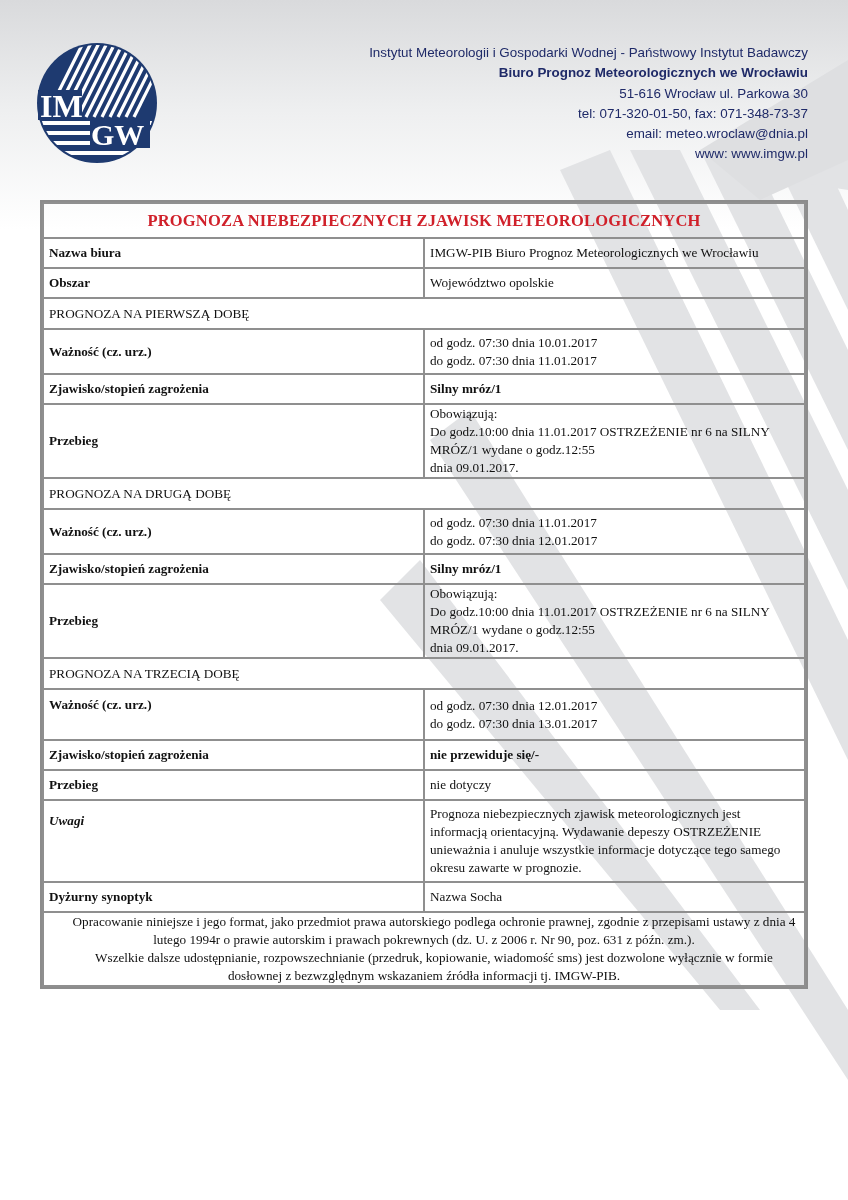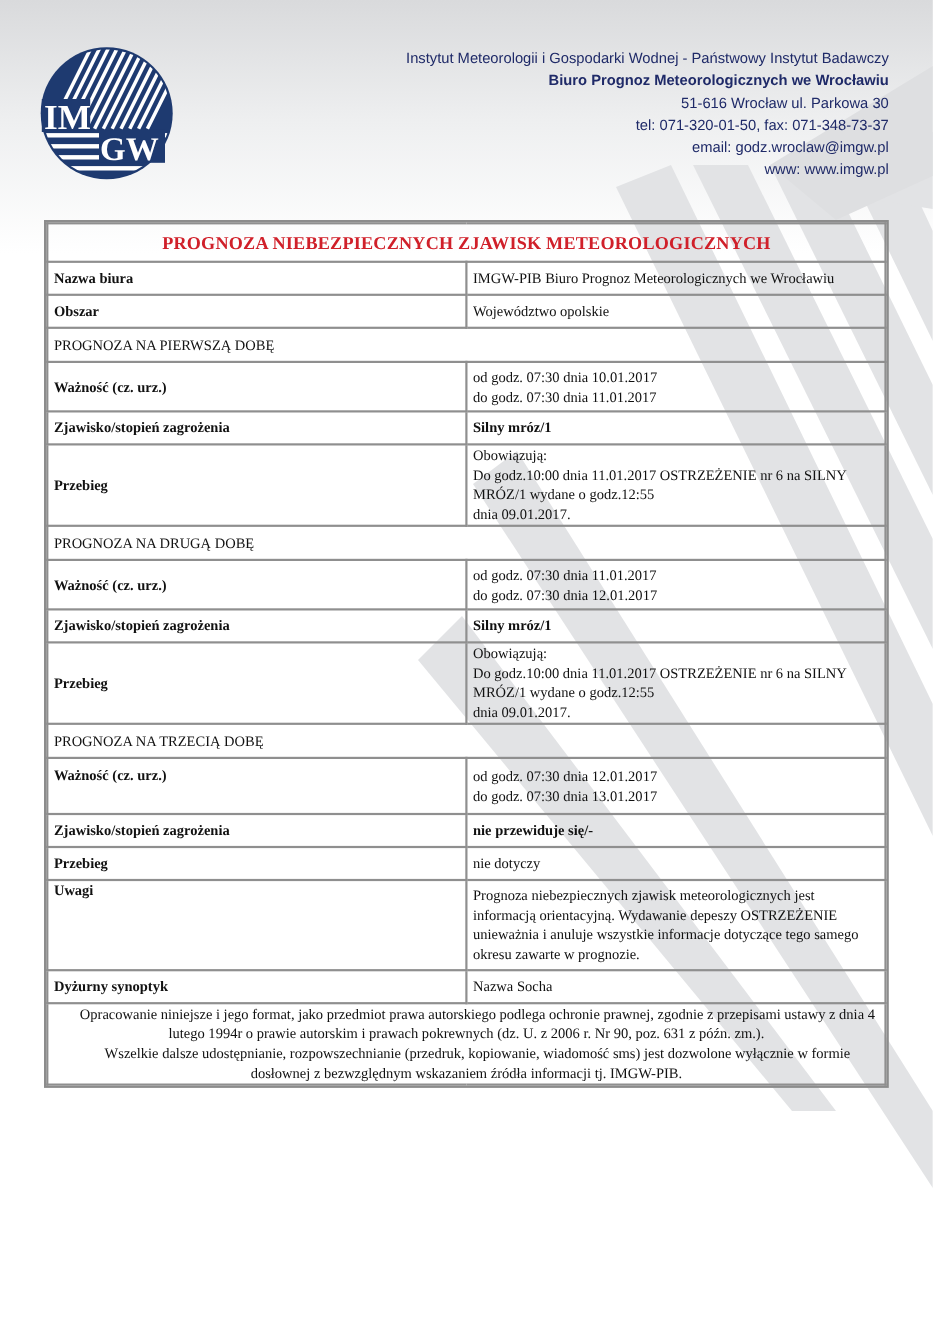--- a/index.html
+++ b/index.html
@@ -89,21 +89,21 @@
     <rect x="54" y="76" width="60" height="30" fill="#1e3a70"></rect>
     <text x="55" y="103" font-family="Liberation Serif, serif" font-weight="bold" font-size="30" fill="#ffffff">GW</text>
   </svg>
 </div>
 
 <div class="header">
   <div>Instytut Meteorologii i Gospodarki Wodnej - Państwowy Instytut Badawczy</div>
   <div class="bold">Biuro Prognoz Meteorologicznych we Wrocławiu</div>
   <div>51-616 Wrocław ul. Parkowa 30</div>
   <div>tel: 071-320-01-50, fax: 071-348-73-37</div>
-  <div>email: godz.wroclaw@imgw.pl</div>
+  <div>email: meteo.wroclaw@dnia.pl</div>
   <div>www: www.imgw.pl</div>
 </div>
 
 <div class="doc">
   <table class="doc-table">
     <tbody>
         <tr class="title">
       <td colspan="2">PROGNOZA NIEBEZPIECZNYCH ZJAWISK METEOROLOGICZNYCH</td>
     </tr>
     <tr class="row-1">
@@ -174,21 +174,21 @@
     <tr class="row-1">
       <td class="label">Zjawisko/stopień zagrożenia</td>
       <td class="value bold-val">nie przewiduje się/-</td>
     </tr>
     <tr class="row-1">
       <td class="label">Przebieg</td>
       <td class="value">nie dotyczy</td>
     </tr>
 
     <tr class="row-3">
-      <td class="label" style="vertical-align: top; padding-top: 0;">Uwagi</td>
+      <td class="label" style="vertical-align: top; padding-top: 11px; font-style: italic;">Uwagi</td>
       <td class="value" style="padding-top: 4px; padding-bottom: 4px;">Prognoza niebezpiecznych zjawisk meteorologicznych jest informacją orientacyjną. Wydawanie depeszy OSTRZEŻENIE unieważnia i anuluje wszystkie informacje dotyczące tego samego okresu zawarte w prognozie.</td>
     </tr>
     <tr class="row-1">
       <td class="label">Dyżurny synoptyk</td>
       <td class="value">Nazwa Socha</td>
     </tr>
 
     <tr>
       <td colspan="2" class="footer">
         <p>Opracowanie niniejsze i jego format, jako przedmiot prawa autorskiego podlega ochronie prawnej, zgodnie z przepisami ustawy z dnia 4 lutego 1994r o prawie autorskim i prawach pokrewnych (dz. U. z 2006 r. Nr 90, poz. 631 z późn. zm.).</p>

